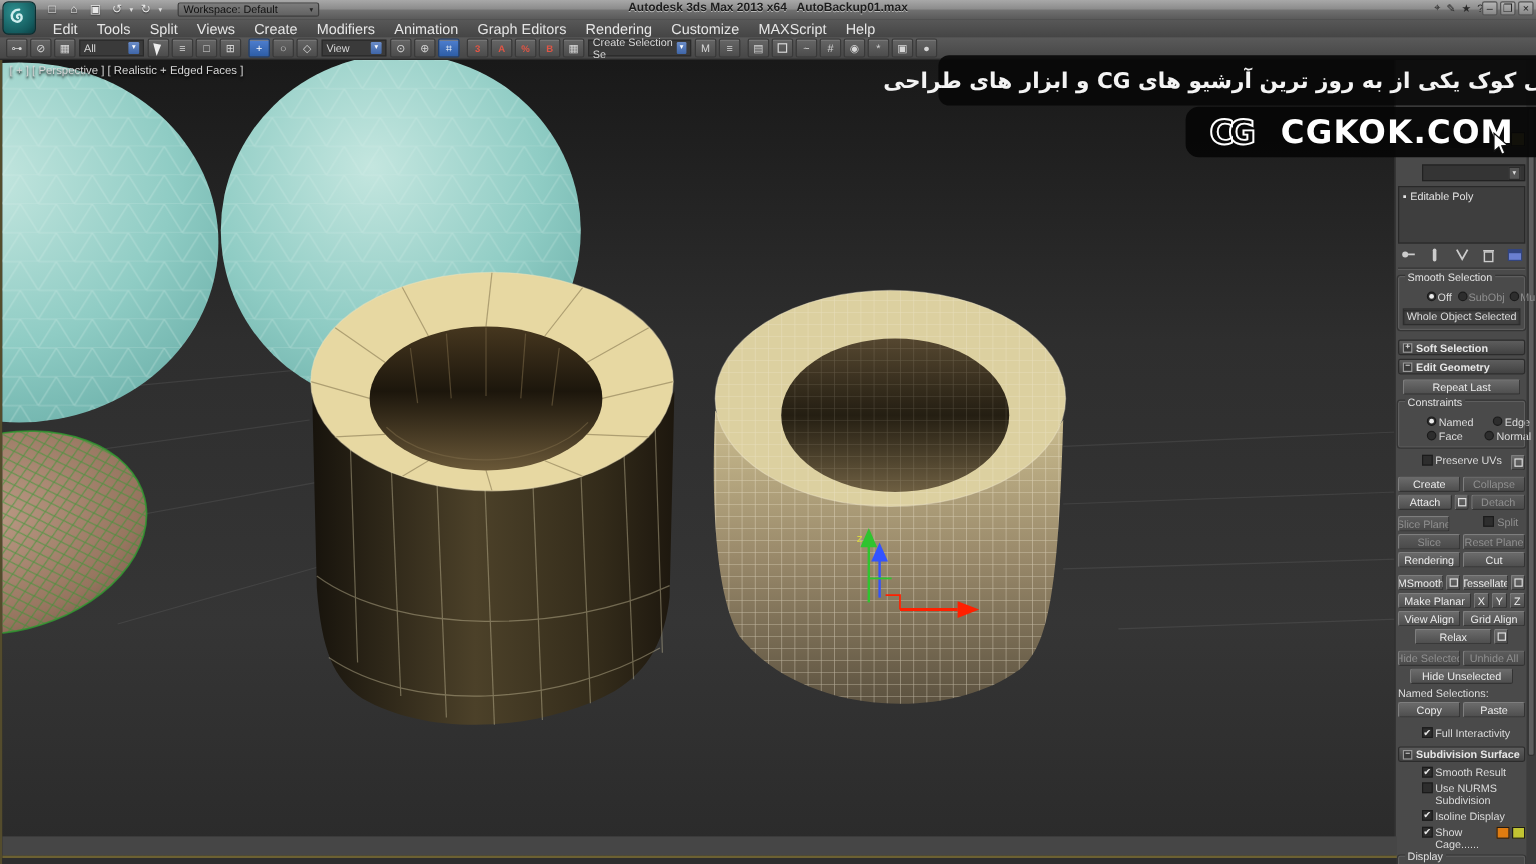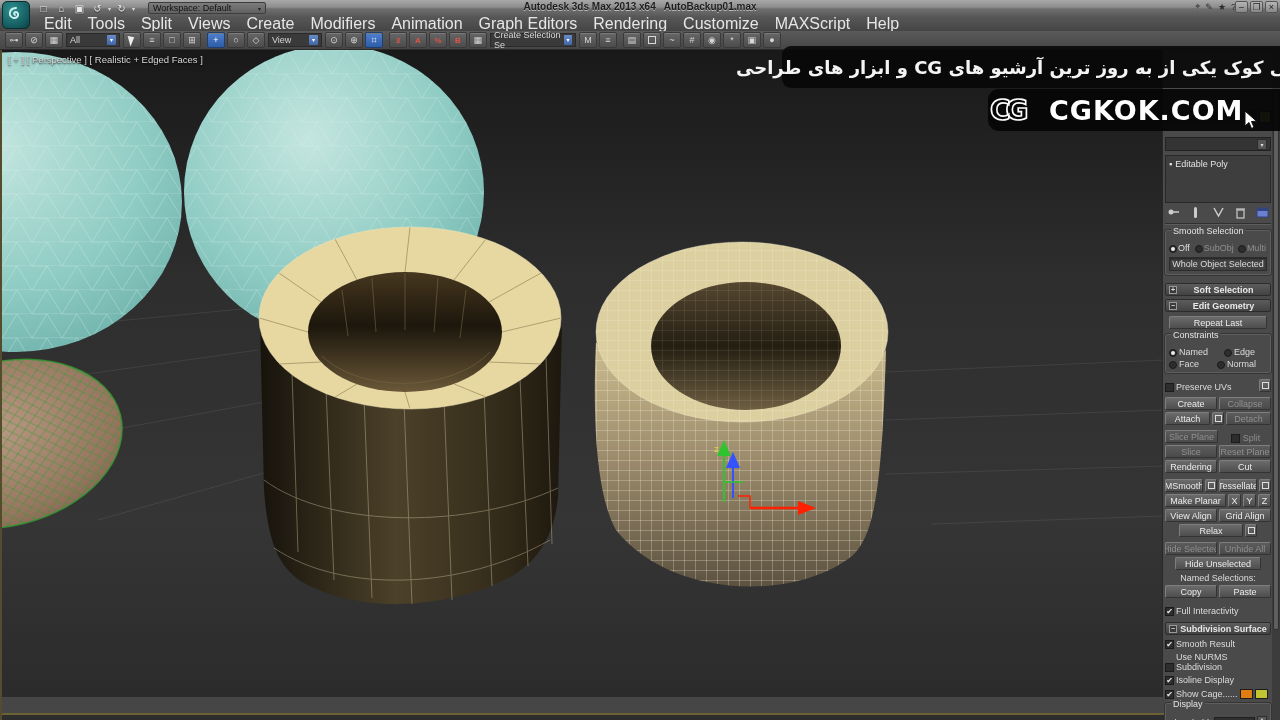--- a/index.html
+++ b/index.html
@@ -26,21 +26,21 @@
     font-weight:bold; color:#1d1d1d; text-shadow:0 1px 0 #bbb; }
   .infocenter { position:absolute; right:44px; top:1px; display:flex; gap:5px; align-items:center; }
   .infocenter .ic { font-size:9px; color:#2a2a2a; }
   .winbtns { position:absolute; right:2px; top:1px; display:flex; gap:2px; }
   .winbtns .wb { width:13px; height:12px; font-size:9px; line-height:11px; text-align:center;
     color:#222; background:linear-gradient(#b5b5b5,#888); border:1px solid #555; border-radius:2px; }
 
   
   .menubar { position:absolute; left:0; top:16px; width:1280px; height:15px;
     background:linear-gradient(#585858,#454545); display:flex; align-items:center; padding-left:36px; }
-  .menu-item { color:#e6e6e6; font-size:16px; padding:0 8px; white-space:nowrap; }
+  .menu-item { color:#e6e6e6; font-size:12px; padding:0 8px; white-space:nowrap; }
 
   
   .toolbar { position:absolute; left:0; top:31px; width:1280px; height:19px;
     background:linear-gradient(#5a5a5a,#464646); display:flex; align-items:center; padding-left:4px;
     border-bottom:1px solid #2a2a2a; }
   .tb { width:18px; height:16px; margin:0 1px; flex:0 0 auto; display:flex; align-items:center; justify-content:center;
     background:linear-gradient(#666,#4c4c4c); border:1px solid #393939; border-radius:2px;
     box-shadow:inset 0 1px 0 #7b7b7b; color:#d6d6d6; font-size:9px; }
   .tb.active { background:linear-gradient(#4f7fd0,#2d5da6); border-color:#1f3f70; color:#fff; }
   .tb .shape { width:8px; height:8px; border:1px solid #d8d8d8; }
@@ -64,21 +64,21 @@
   .strip-line { position:absolute; left:0; top:663px; width:1162px; height:2px; background:#6c6132; z-index:2; }
   .strip-bottom { position:absolute; left:0; top:665px; width:1162px; height:5px; background:#2d2d2d; z-index:2; }
 
   
   .panel { position:absolute; left:1162px; top:50px; width:118px; height:670px; background:#4a4a4a;
     border-left:1px solid #282828; color:#dcdcdc; font-size:9px; }
   .panel-scroll { position:absolute; right:0; top:0; width:8px; height:100%; background:#3c3c3c; }
   .panel-thumb { position:absolute; right:1px; top:40px; width:6px; height:540px; background:#5f5f5f;
     border:1px solid #2f2f2f; border-radius:2px; }
   .pc { position:absolute; left:2px; top:0; width:106px; }
-  .row { display:flex; align-items:flex-end; gap:2px; }
+  .row { display:flex; align-items:flex-start; gap:2px;margin-left:20px; }
   .field { background:#2f2f2f; border:1px solid #202020; height:13px; flex:1; }
   .swatch { width:12px; height:12px; border:1px solid #1c1c1c; }
   .ddbox { background:#343434; border:1px solid #222; height:14px; flex:1; display:flex; align-items:center; padding:0 3px; color:#cfcfcf; }
   .ddbox .dd { margin-left:auto; width:10px; height:11px; background:#555; border:1px solid #2c2c2c; color:#ddd;
     font-size:6px; line-height:11px; text-align:center; }
   .stackbox { background:#3e3e3e; border:1px solid #292929; height:48px; margin-top:4px; padding:1px; }
   .stackrow { display:flex; align-items:center; gap:3px; height:13px; padding:0 2px; color:#e4e4e4; }
   .stacktools { display:flex; align-items:center; justify-content:space-between; margin-top:3px; padding:0 2px; }
   .stacktools svg { width:13px; height:13px; }
   .divider { height:2px; border-top:1px solid #303030; border-bottom:1px solid #5c5c5c; margin-top:4px; }
@@ -91,41 +91,41 @@
   .radio.sel::after { content:""; width:4px; height:4px; border-radius:50%; background:#ececec; }
   .check { width:9px; height:9px; background:#2d2d2d; border:1px solid #1b1b1b; color:#e8e8e8;
     font-size:8px; line-height:8px; text-align:center; flex:0 0 auto; }
   .dim { color:#8f8f8f; }
   .sunken { background:#424242; border:1px solid #2d2d2d; box-shadow:inset 0 1px 2px #222;
     text-align:center; height:14px; line-height:13px; }
   .rollout { height:13px; margin-top:3px; background:linear-gradient(#5d5d5d,#424242); border:1px solid #2c2c2c;
     border-radius:2px; display:flex; align-items:center; font-weight:bold; color:#e8e8e8; padding:0 3px; gap:3px; }
   .rollout .pm { width:8px; height:8px; border:1px solid #9a9a9a; font-size:7px; line-height:6px; text-align:center;
     color:#ddd; background:#3a3a3a; }
-  .rollout .rtitle { flex:1; text-align:center; }
+  .rollout .rtitle { flex:1; }
   .btn { height:13px; background:linear-gradient(#6b6b6b,#4e4e4e); border:1px solid #333;
     border-top-color:#7e7e7e; border-left-color:#7e7e7e; border-radius:2px; color:#ececec;
     display:flex; align-items:center; justify-content:center; flex:1; white-space:nowrap; overflow:hidden; }
   .btn.disabled { color:#909090; background:linear-gradient(#5c5c5c,#4a4a4a); }
   .btn.sq { flex:0 0 12px; width:12px; }
   .btn.sq::after { content:""; width:5px; height:5px; border:1px solid #ddd; }
   .btn.xyz { flex:0 0 13px; }
   .btnrow { margin-top:2px; display:flex; gap:2px; }
-  .plabel { margin-top:3px; color:#dedede;text-align:center; }
+  .plabel { margin-top:3px; color:#dedede; }
   .spin { width:10px; height:12px; display:flex; flex-direction:column; }
   .spin span { flex:1; background:#5a5a5a; border:1px solid #2e2e2e; font-size:5px; line-height:5px; text-align:center; color:#ddd; }
 
   
   .ov-top { position:absolute; right:0; top:46px; width:498px; height:42px; z-index:10;
     background:rgba(8,8,8,0.9); border-radius:9px 0 0 9px; display:flex; align-items:center; justify-content:center; }
   .ov-top .txt { direction:rtl; color:#f4f4f4; font-size:18px; font-weight:bold;
     font-family:"DejaVu Sans", sans-serif; padding:0 14px; white-space:nowrap; }
   .ov-badge { position:absolute; right:0; top:89px; width:292px; height:42px; z-index:10;
     background:rgba(6,6,6,0.94); border-radius:11px 0 0 11px; display:flex; align-items:center;
-    justify-content:flex-start; gap:9px; }
+    justify-content:center; gap:9px; }
   .ov-badge .brand { color:#fff; font-size:27px; font-weight:bold; letter-spacing:1px;
     font-family:"DejaVu Sans", sans-serif; }
   .ov-bottom { position:absolute; left:0; top:600px; width:1280px; height:88px; z-index:10;
     background:rgba(3,3,3,0.93); display:flex; flex-direction:column; align-items:center; justify-content:center; gap:6px; }
   .ov-bottom .line1 { direction:rtl; color:#fbfbfb; font-size:21px; font-weight:bold;
     font-family:"DejaVu Sans", sans-serif; white-space:nowrap; }
   .ov-bottom .line2 { color:#ffffff; font-size:23px; font-weight:bold; font-family:"DejaVu Sans", sans-serif; }
   .mouse-cursor { position:absolute; left:1244px; top:110px; z-index:20; }
 </style>
 </head>

